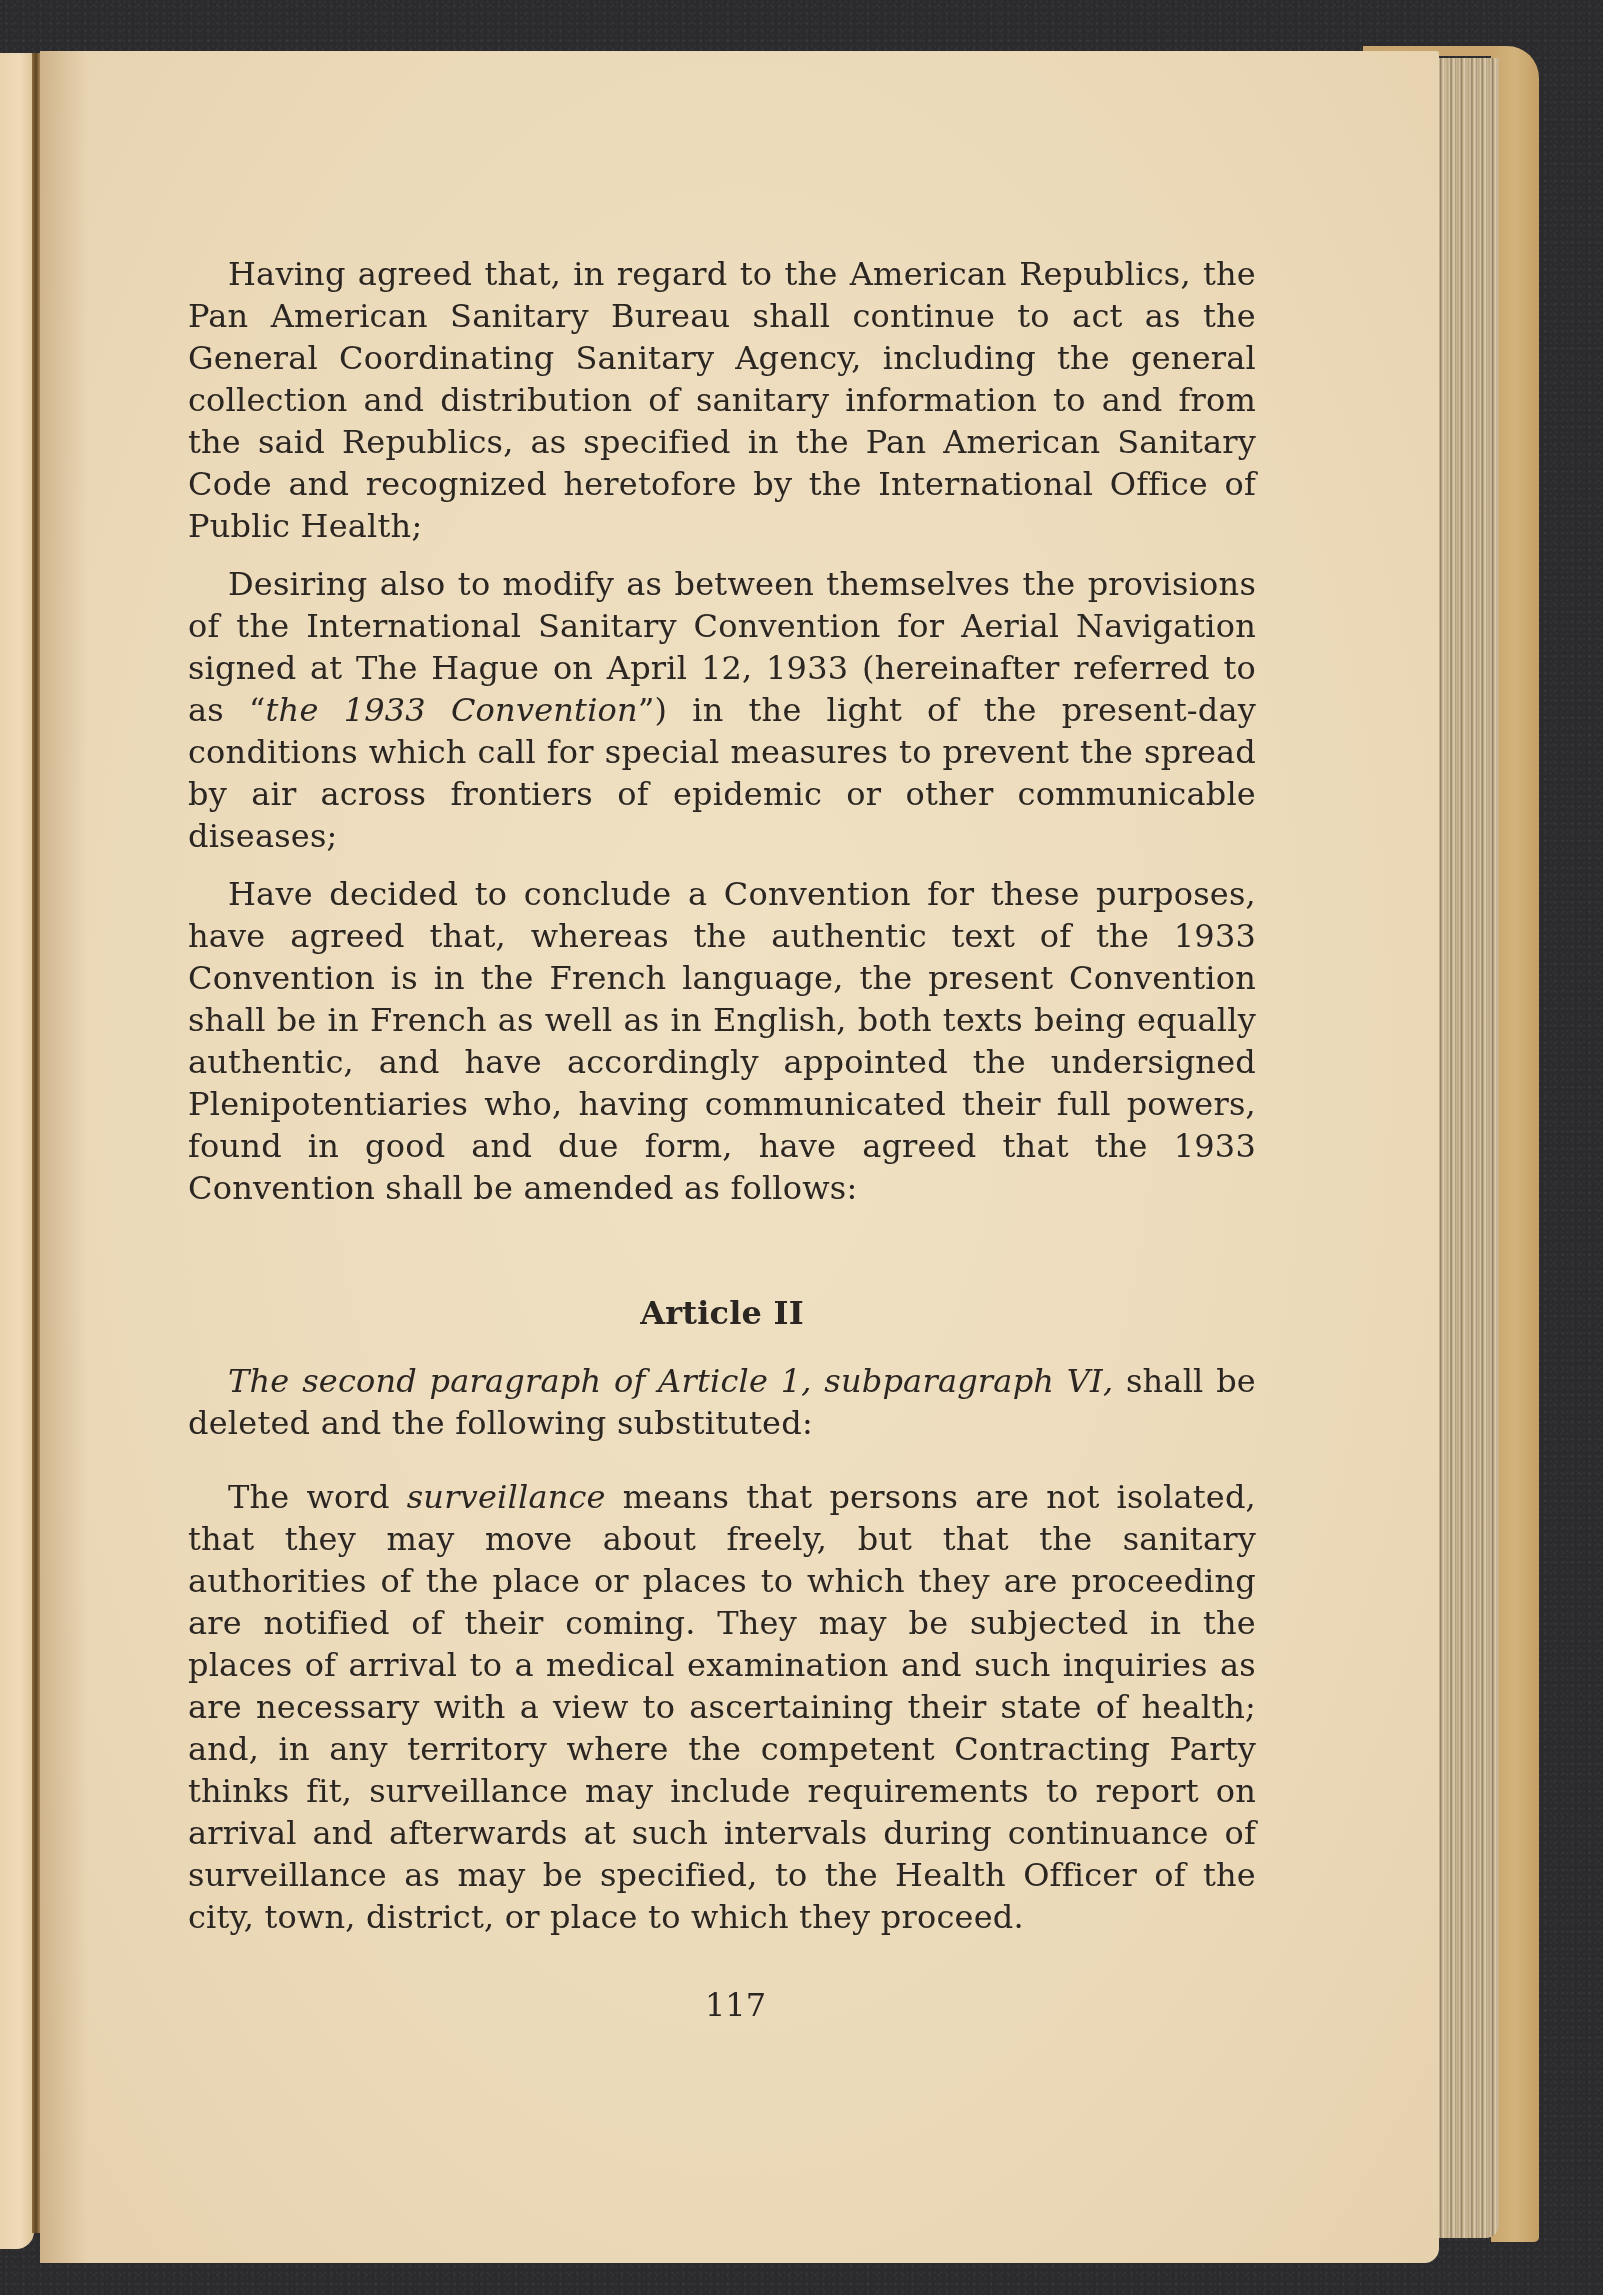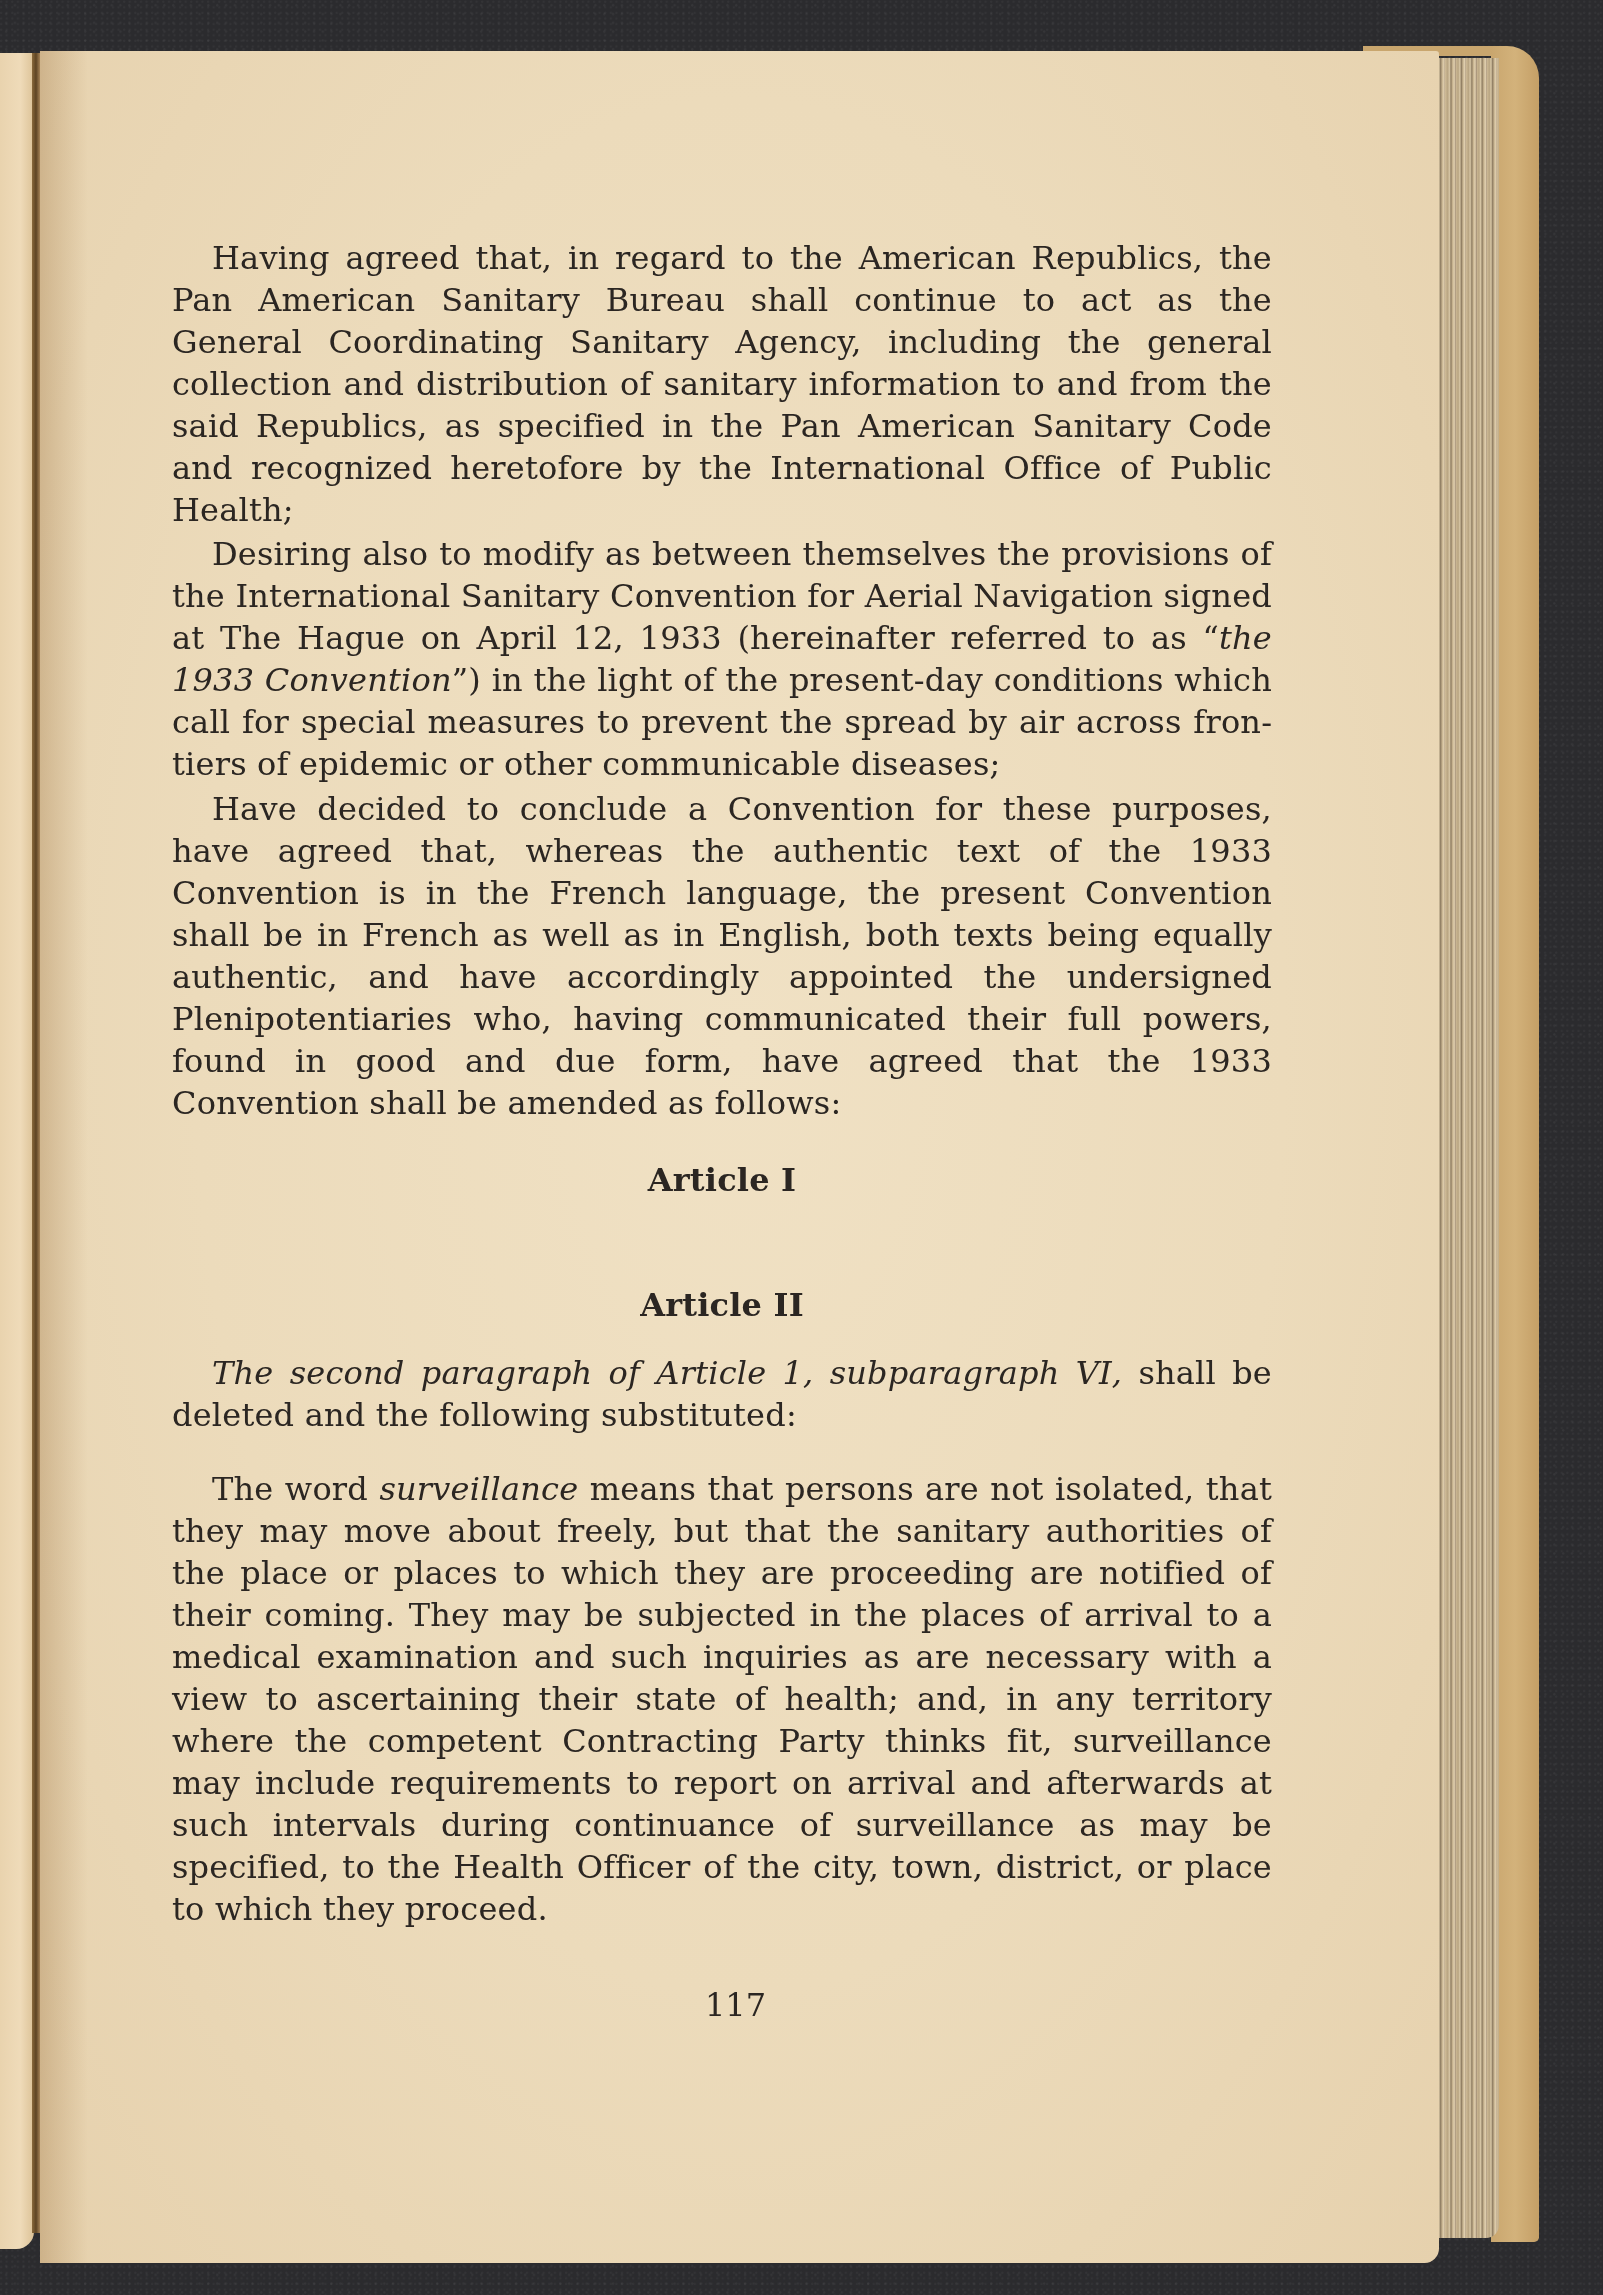--- a/index.html
+++ b/index.html
@@ -58,21 +58,21 @@
 
   
   .text-block {
     position:absolute; left:172px; top:237px; width:1100px;
     color:#2b2622;
     font-size:32px;
     line-height:42px;
     letter-spacing:0.2px;
   }
   .para {
-    margin:0; text-align:justify; text-indent:40px;
+    margin:16px; text-align:justify; text-indent:40px;
     hyphens:manual;
   }
   .para + .para { margin-top:2.4px; }
   .heading {
     text-align:center; margin:0; font-size:32px; line-height:42px;
   }
   .it { font-style:italic; }
   .pagenum {
     position:absolute; left:0; width:1439px; top:1986px;
     text-align:center; color:#2b2622; font-size:32px;margin-left:16px;
@@ -97,21 +97,20 @@
   <div class="ghost" style="top:1282px;"></div>
 </div>
 
 <div class="text-block">
   <p class="para">Having agreed that, in regard to the American Republics, the Pan American Sanitary Bureau shall continue to act as the General Coordinating Sanitary Agency, including the general collection and distribution of sanitary information to and from the said Repub­lics, as specified in the Pan American Sanitary Code and recognized heretofore by the International Office of Public Health;</p>
 
   <p class="para"><span>Desiring also to modify as between themselves the provisions of the International Sanitary Convention for Aerial Navigation signed at The Hague on April 12, 1933 (hereinafter referred to as “</span><span class="it">the 1933 Convention</span><span>”) in the light of the present-day conditions which call for special measures to prevent the spread by air across fron­tiers of epidemic or other communicable diseases;</span></p>
 
   <p class="para">Have decided to conclude a Convention for these purposes, have agreed that, whereas the authentic text of the 1933 Convention is in the French language, the present Convention shall be in French as well as in English, both texts being equally authentic, and have accordingly appointed the undersigned Plenipotentiaries who, hav­ing communicated their full powers, found in good and due form, have agreed that the 1933 Convention shall be amended as follows:</p>
 
-  <h2 class="heading" style="margin-top:35px;">Article I</h2>
 
   <h2 class="heading" style="margin-top:83px;">Article II</h2>
   <p class="para" style="margin-top:26px;"><span class="it">The second paragraph of Article 1, subparagraph VI,</span><span> shall be deleted and the following substituted:</span></p>
 
   <p class="para" style="margin-top:32px;"><span>The word </span><span class="it">surveillance</span><span> means that persons are not isolated, that they may move about freely, but that the sanitary authorities of the place or places to which they are proceeding are notified of their coming.  They may be subjected in the places of arrival to a medi­cal examination and such inquiries as are necessary with a view to ascertaining their state of health; and, in any territory where the competent Contracting Party thinks fit, surveillance may include requirements to report on arrival and afterwards at such intervals during continuance of surveillance as may be specified, to the Health Officer of the city, town, district, or place to which they proceed.</span></p>
 </div>
 
 <div class="pagenum">117</div>
 
 

